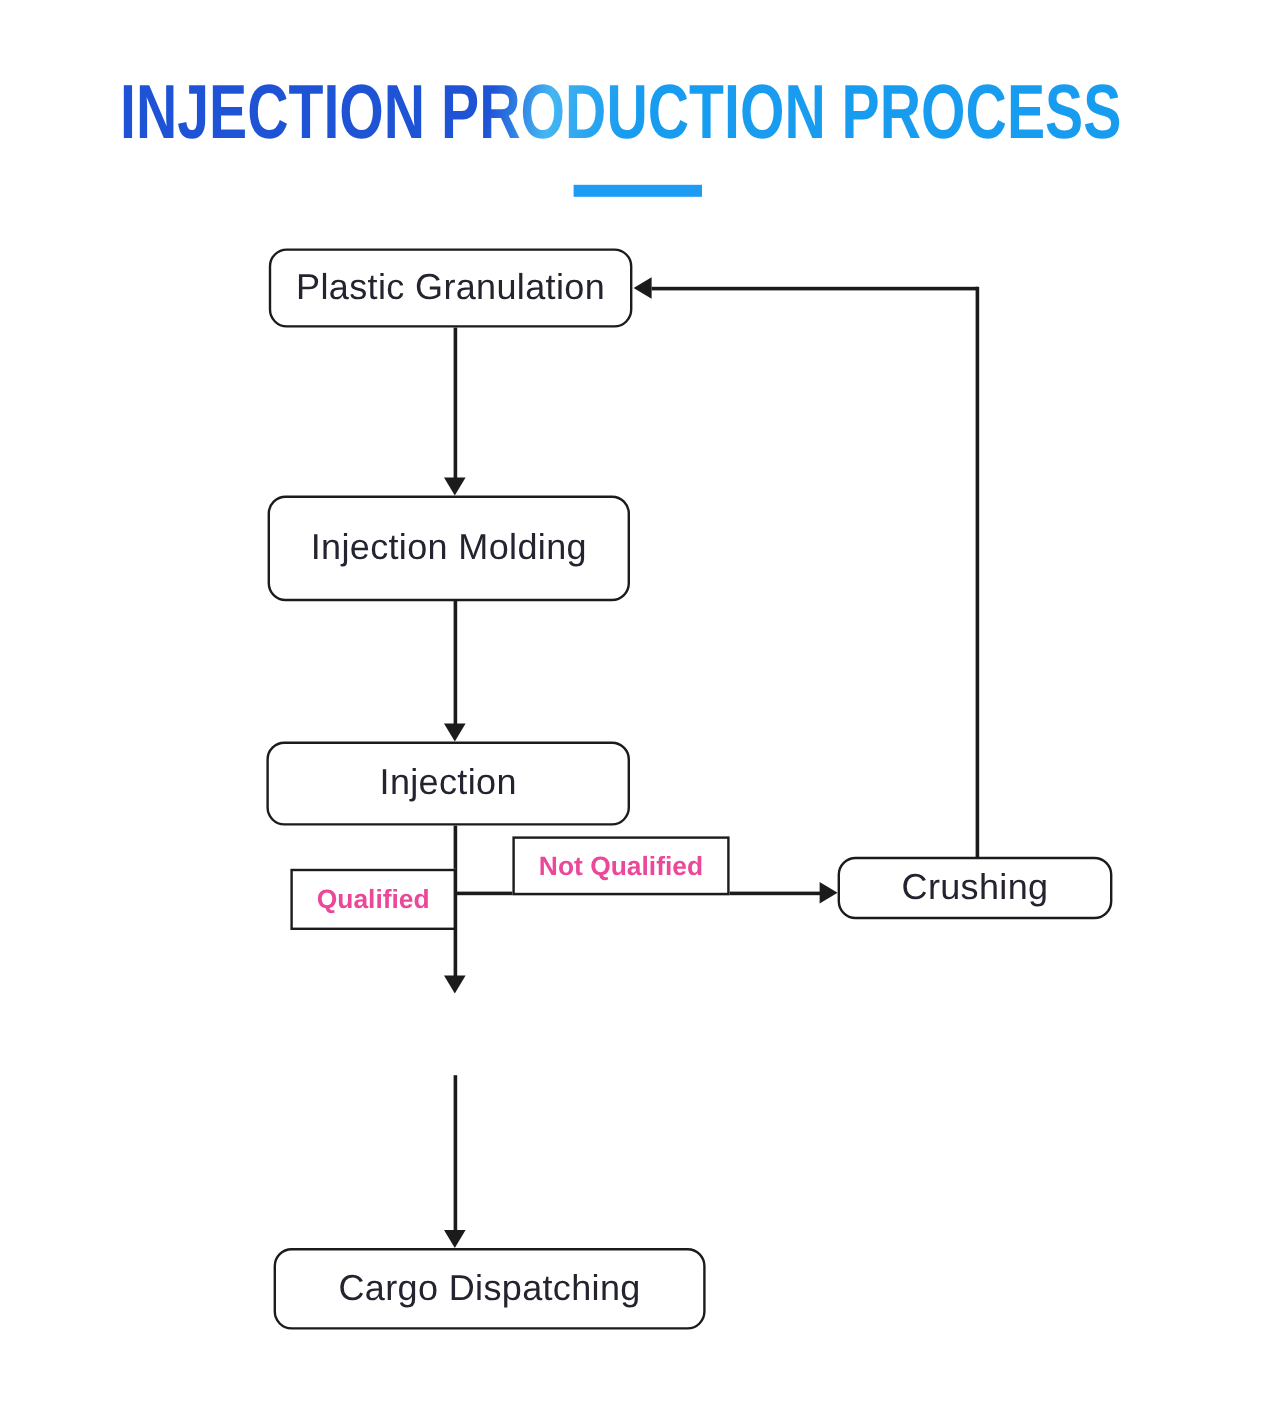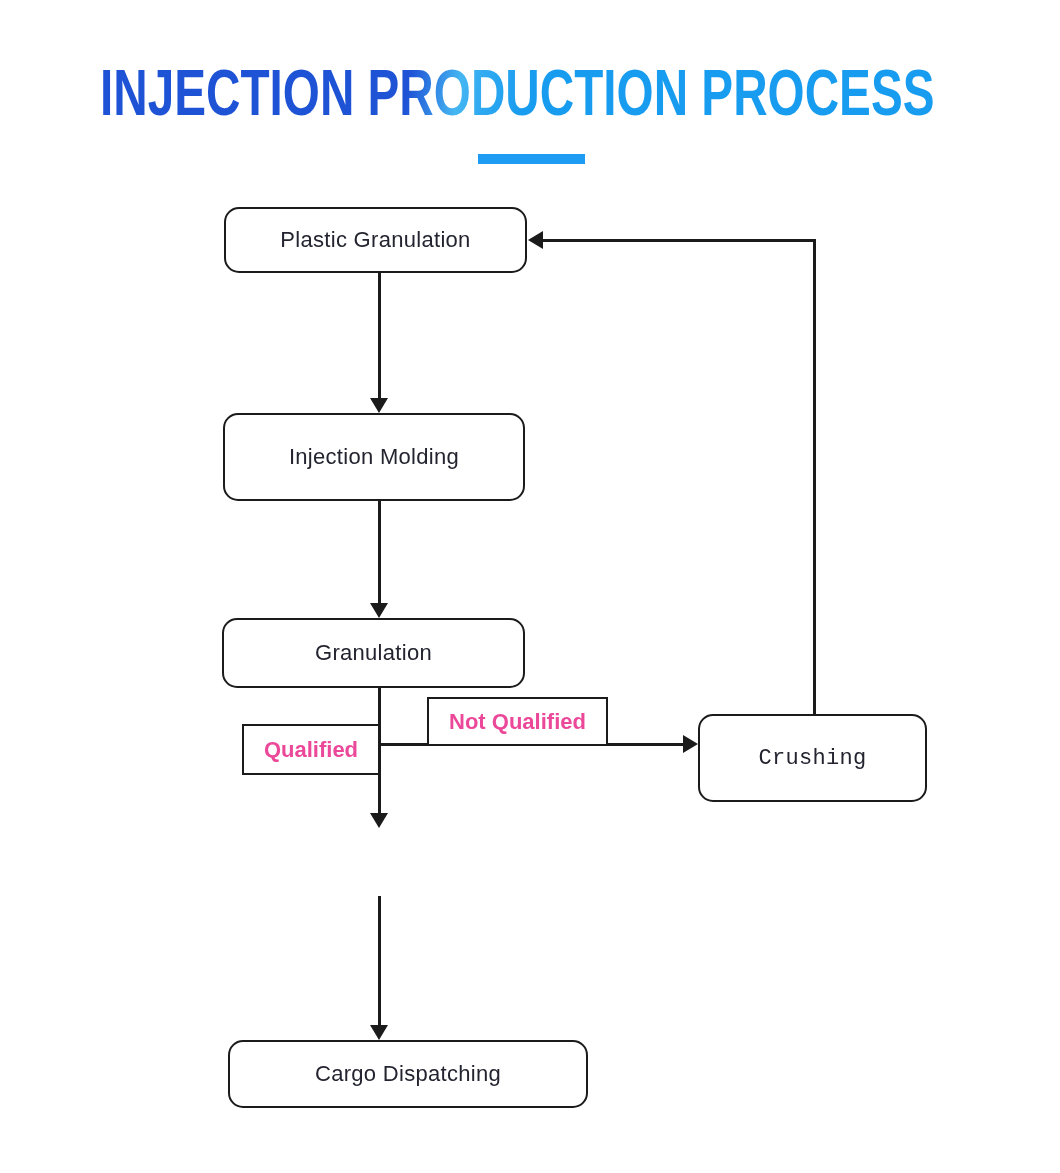--- a/index.html
+++ b/index.html
@@ -50,28 +50,28 @@
 
   
   .node {
     position: absolute;
     background: #ffffff;
     border: 2.5px solid #1b1b1b;
     border-radius: 15px;
     display: flex;
     align-items: center;
     justify-content: center;
-    font-size: 22px;
+    font-size: 30px;
     color: #23242f;
     letter-spacing: 0.3px;
   }
   .node-plastic   { left: 224px; top: 207px; width: 303px; height: 66px; }
   .node-injection { left: 223px; top: 413px; width: 302px; height: 88px; }
   .node-inspection{ left: 222px; top: 618px; width: 303px; height: 70px; }
-  .node-crushing  { left: 698px; top: 714px; width: 229px; height: 88px; font-family: Liberation Mono, monospace; }
+  .node-crushing  { left: 698px; top: 714px; width: 229px; height: 52px; }
   .node-carton    { left: 222px; top: 828px; width: 299px; height: 68px; }
   .node-cargo     { left: 228px; top: 1040px; width: 360px; height: 68px; }
 
   
   .edge-label {
     position: absolute;
     background: #ffffff;
     border: 2.5px solid #1b1b1b;
     display: flex;
     align-items: center;
@@ -145,21 +145,21 @@
 
   <div class="node node-plastic">
     <span>Plastic Granulation</span>
   </div>
 
   <div class="node node-injection">
     <span>Injection Molding</span>
   </div>
 
   <div class="node node-inspection">
-    <span>Granulation</span>
+    <span>Injection</span>
   </div>
 
   <div class="node node-crushing">
     <span>Crushing</span>
   </div>
 
 
   <div class="node node-cargo">
     <span>Cargo Dispatching</span>
   </div>

